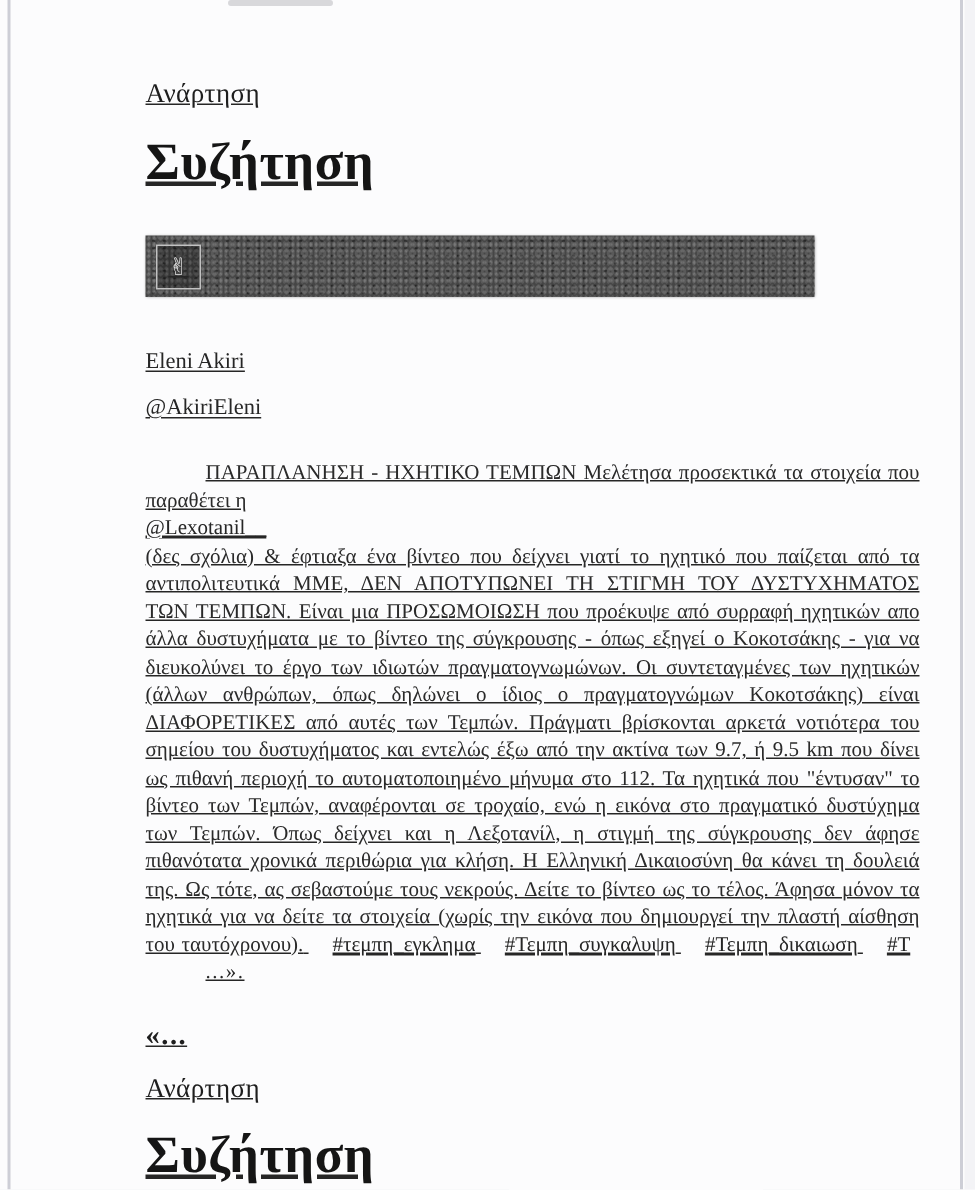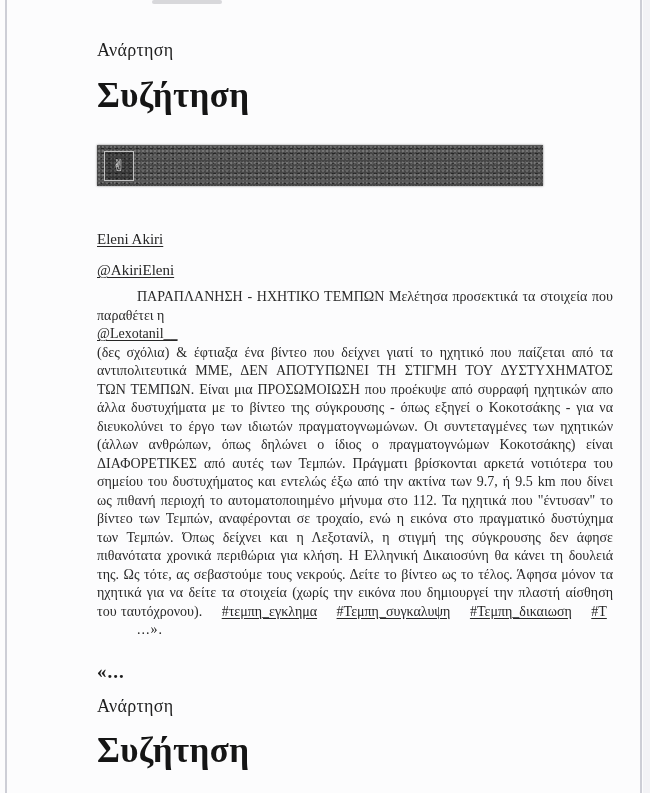--- a/index.html
+++ b/index.html
@@ -12,21 +12,21 @@
     position:relative; width:650px; height:793px;
     background:#fcfcfd; overflow:hidden;
   }
   .edge-line { position:absolute; top:0; bottom:0; width:2px; background:#cdced6; }
   .edge-left  { left:5px; }
   .edge-right { left:640px; }
   .edge-shade { position:absolute; top:0; bottom:0; left:643px; right:0; background:#f3f3f6; }
   .smudge { position:absolute; background:#b9b9bf; opacity:.55; border-radius:2px; }
   .smudge-top { left:152px; top:0; width:70px; height:4px; }
 
-  .content { position:absolute; left:97px; top:40px; width:516px; color:#262626; }
+  .content { position:absolute; left:97px; top:52px; width:516px; color:#262626;text-decoration:underline; }
 
   .h-post {
     font-size:18px; letter-spacing:.3px; color:#1e1e1e;
   }
   .h-discussion {
     margin-top:15px; font-size:35px; font-weight:bold; letter-spacing:.4px; color:#151515;
   }
 
   .banner {
     margin-top:29px; width:446px; height:41px;
@@ -44,26 +44,26 @@
     width:30px; height:30px; margin-left:7px;
     border:1px solid #c2c2c2; background:rgba(0,0,0,.25);
     display:flex; align-items:center; justify-content:center;
   }
   .banner-icon-box span {
     font-family:"DejaVu Sans", sans-serif;
     font-size:16px; color:#e4e4e4; line-height:1;
   }
 
   .doc-link { color:#262626; text-decoration:underline; text-underline-offset:2px; cursor:pointer; }
-  .author-name  { margin-top:45px; font-size:15px; }
+  .author-name  { margin-top:35px; font-size:15px; }
   .author-handle{ margin-top:14px; font-size:15px; }
   .author-name .doc-link, .author-handle .doc-link { display:inline-block; }
 
   .post-text {
-    margin-top:9px; font-size:14px; line-height:18.5px;
+    margin-top:26px; font-size:14px; line-height:18.5px;
     text-align:justify; color:#2a2a2a;
   }
   .post-intro { text-indent:40px; }
   .post-mention { display:block; }
   .post-body span, .post-body a { word-spacing:1px; }
   .hashtag { white-space:nowrap; margin-left:16px; }
   .post-closing { margin-top:1px; padding-left:40px; font-size:14px; letter-spacing:1px; }
 
   .quote-open { margin-top:23px; font-size:19px; font-weight:bold; letter-spacing:1px; color:#1e1e1e; }
   .h-post-2 { margin-top:13px; }

